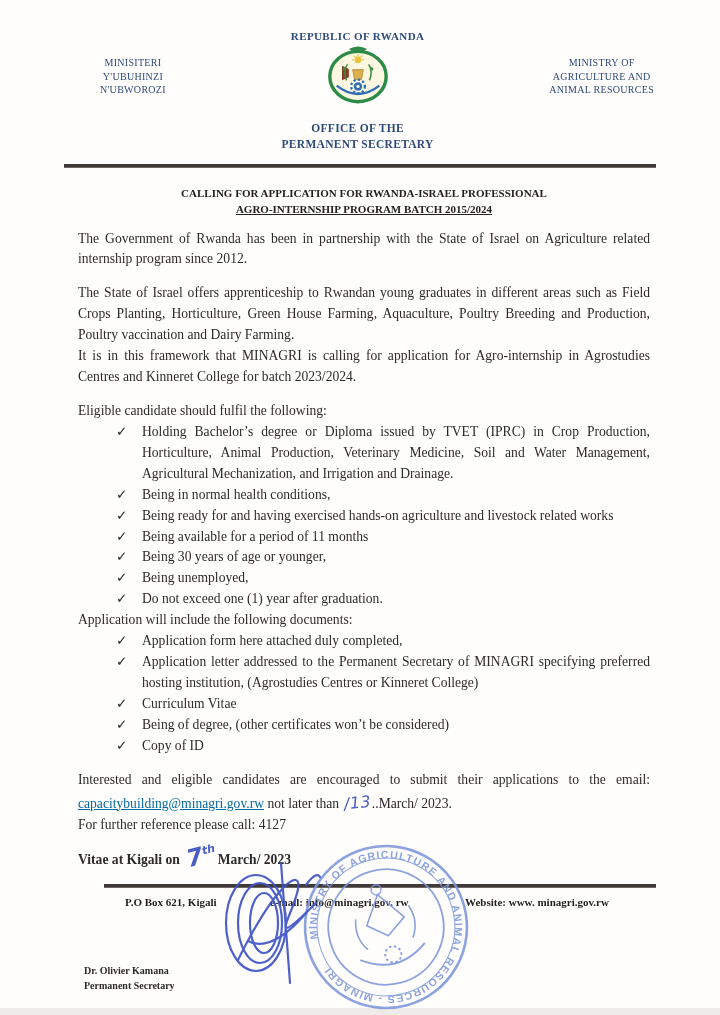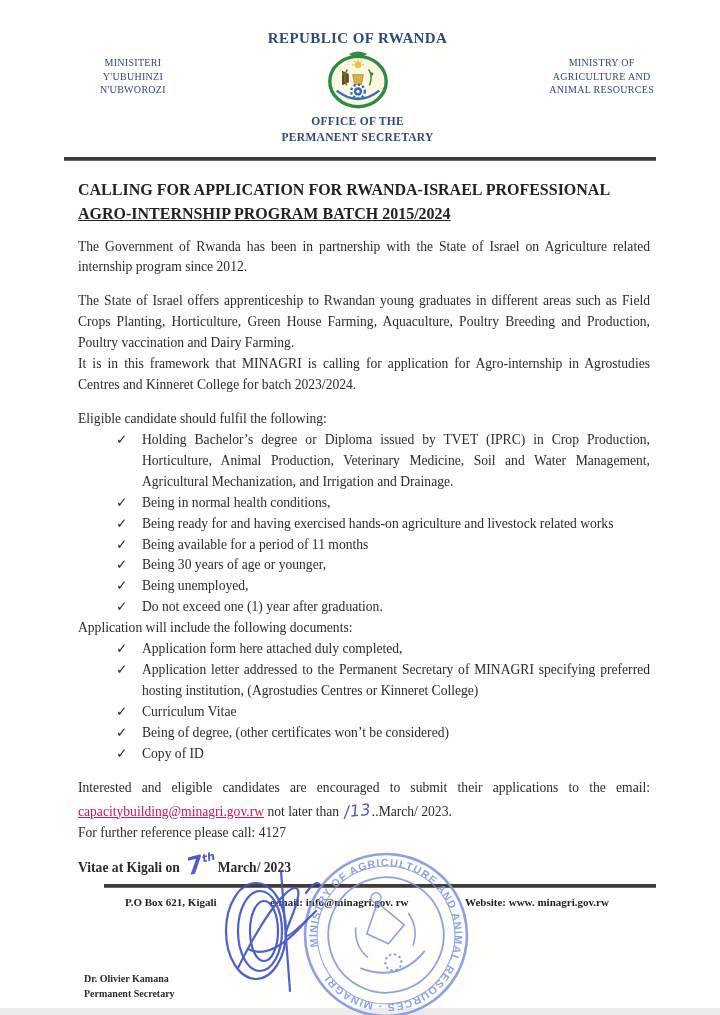--- a/index.html
+++ b/index.html
@@ -22,64 +22,64 @@
   .lh-side {
     margin-top: 26px;
     font-size: 10px;
     font-weight: normal;
     color: #2e4a7a;
     line-height: 1.35;
     letter-spacing: 0.3px;
   }
   .lh-center { display: flex; flex-direction: column; align-items: center; }
   .republic {
-    font-size: 15px;
+    font-size: 11px;
     font-weight: bold;
     color: #2e4a7a;
     letter-spacing: 0.4px;
     margin-bottom: 3px;
   }
   .office {
     font-size: 11.5px;
     font-weight: bold;
     color: #2e4a7a;
     line-height: 1.35;
-    margin-top: 4px;
+    margin-top: 16px;
     letter-spacing: 0.3px;
   }
   
   .rule {
     height: 2.5px;
     background: #403a38;
     border-bottom: 1px solid #6d6662;
     margin: 0 64px;
   }
   .header-rule { margin-top: 12px; }
   
   main {
     padding: 0 70px 0 78px;
     font-size: 13.6px;
     line-height: 1.54;
   }
   h1 {
-    text-align: left;
-    font-size: 16px;
+    text-align: center;
+    font-size: 11px;
     font-weight: bold;
     margin: 17px 0 11px 0;
     line-height: 1.5;
     color: #222;
   }
   .title-underline { text-decoration: underline; }
   p { margin: 0; text-align: justify; }
   .gap-after { margin-bottom: 13px; }
   .check-list { list-style: none; margin: 0; padding: 0 0 0 38px; }
   .check-list li { display: flex; }
   .check-glyph { flex: none; width: 26px; color: #2b2b2b; }
   .check-text { flex: 1; text-align: justify; }
-  .email-link { color: #be185d; text-decoration: underline; margin-top: 20px; }
+  .email-link { color: #0369a1; text-decoration: underline; margin-top: 20px; }
   .ink {
     color: #4a5ec6;
     font-family: "DejaVu Sans", sans-serif;
     font-style: italic;
     display: inline-block;
   }
   .ink-day {
     font-size: 16px;
     transform: rotate(-6deg);
     letter-spacing: 0.5px;

